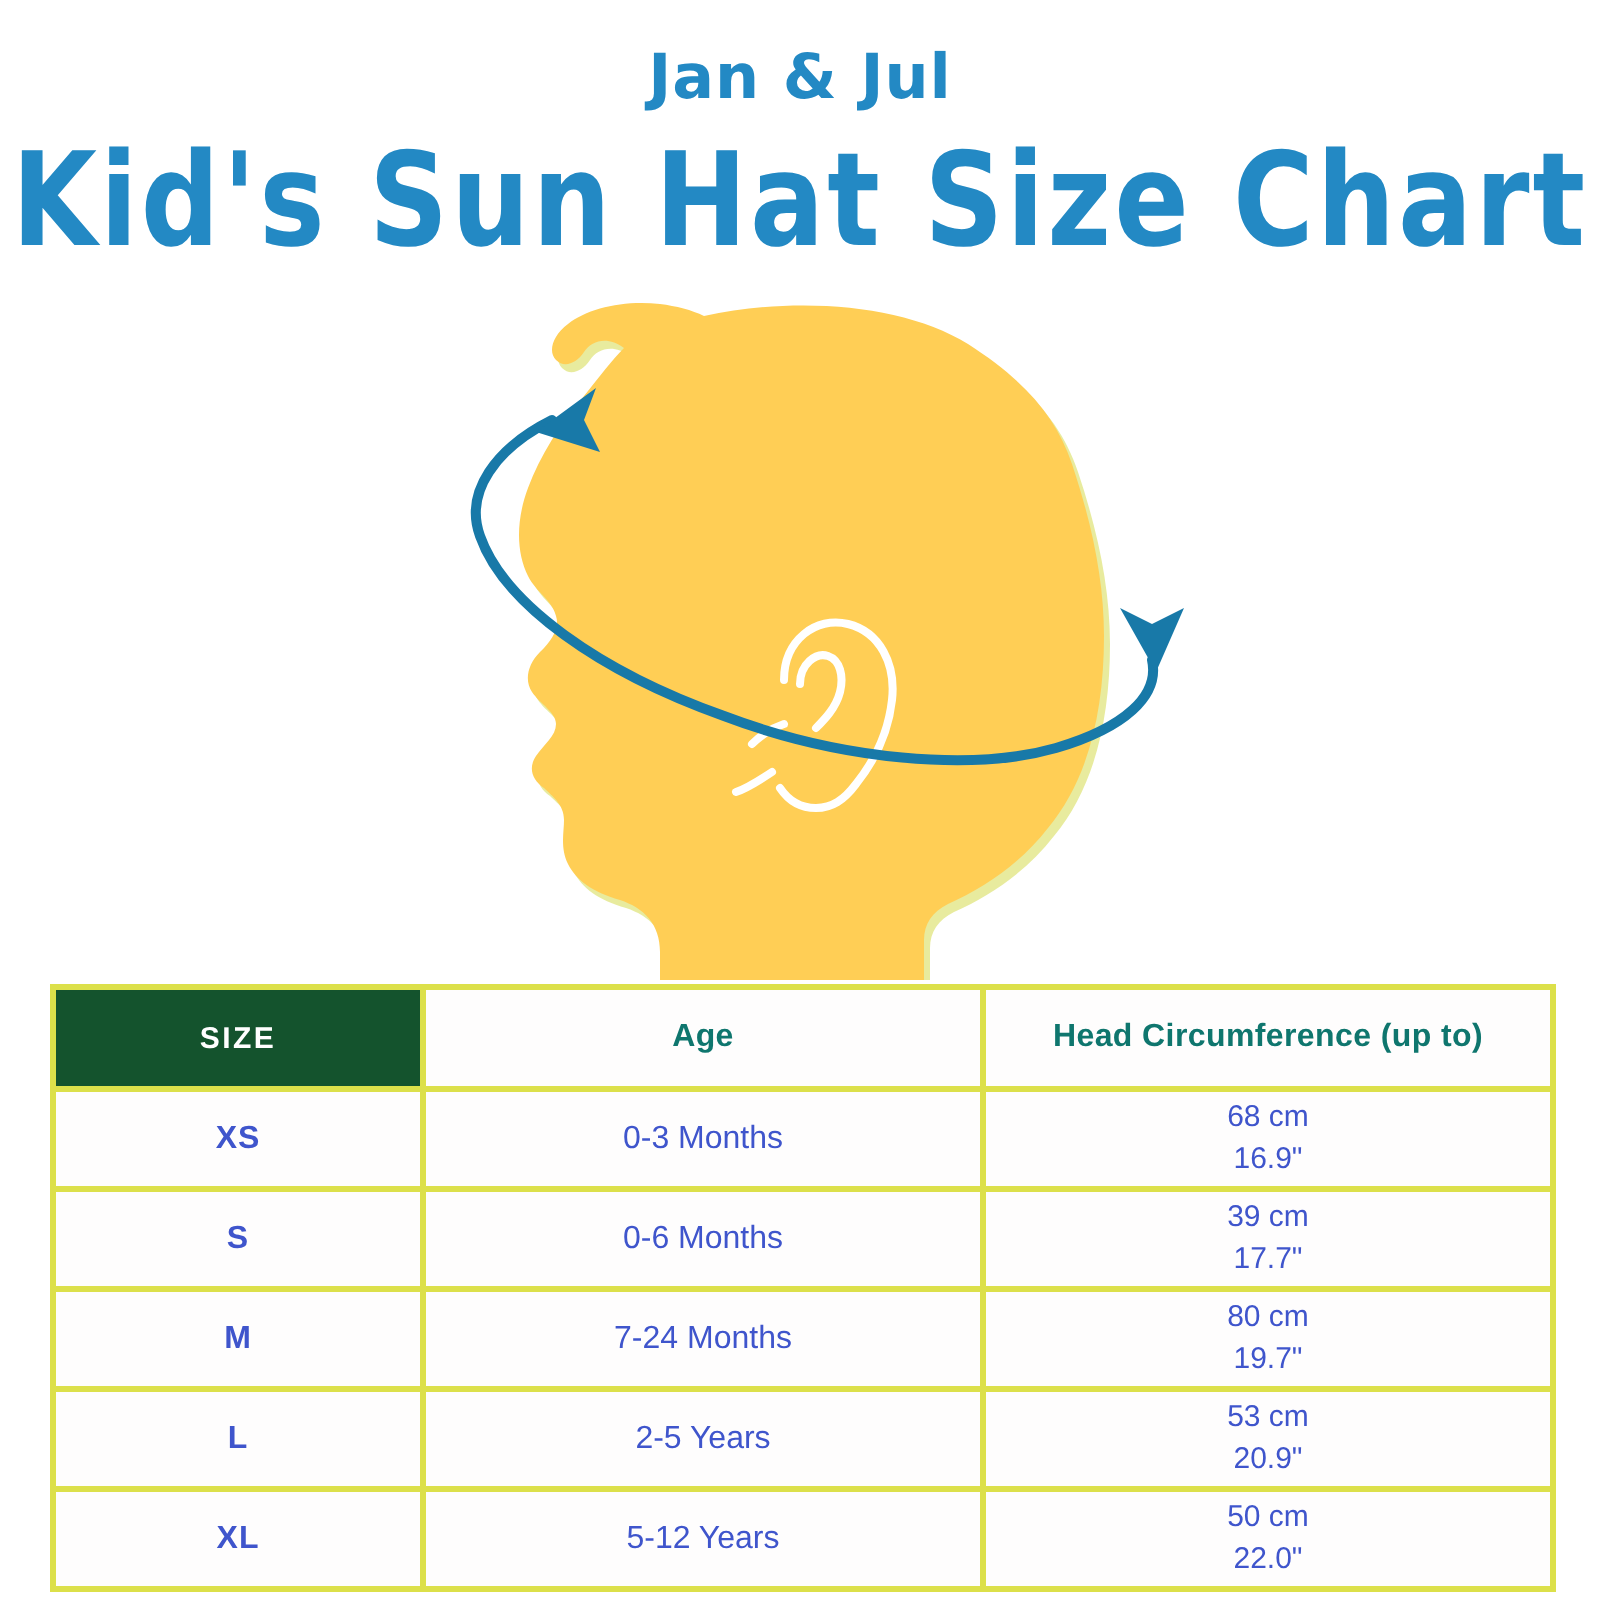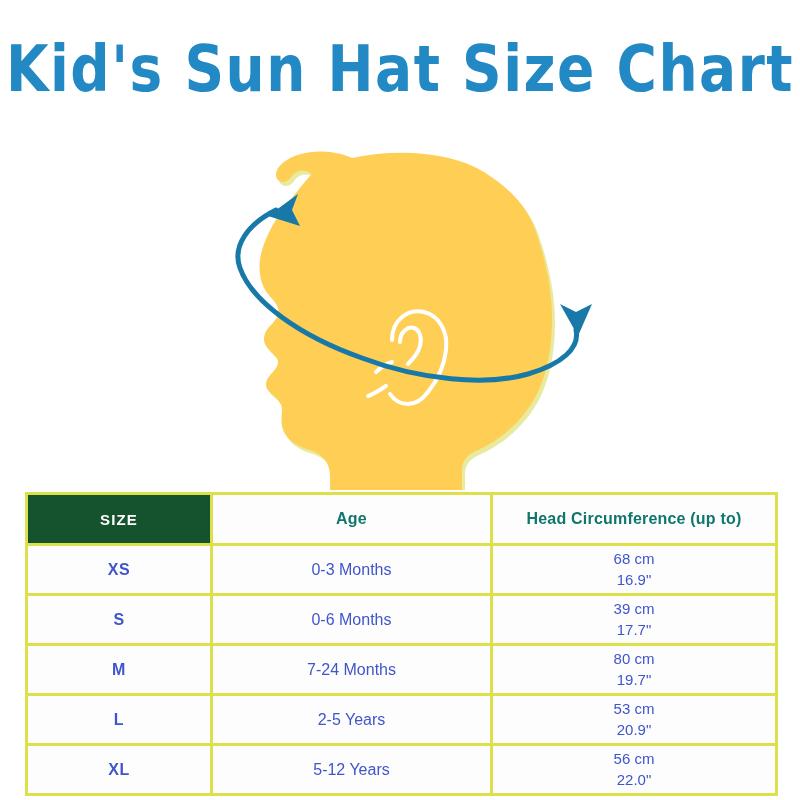--- a/index.html
+++ b/index.html
@@ -117,20 +117,21 @@
     font-size: 15px;
     line-height: 1.35;
   }
   .cell-head .cm,
   .cell-head .inch { display: block; }
 </style>
 </head>
 <body>
 
 <div class="header">
+  <div class="brand">Jan &amp; Jul</div>
   <div class="main-title">Kid's Sun Hat Size Chart</div>
 </div>
 
 <div class="illustration">
   <svg width="800" height="340" viewBox="0 0 800 340" xmlns="http://www.w3.org/2000/svg">
 
     <g>
       <path d="M352,8
                C398,-2 452,2 484,22
                C512,40 528,58 536,82
@@ -268,18 +269,18 @@
       <td class="cell-age">2-5 Years</td>
       <td class="cell-head">
         <span class="cm">53 cm</span>
         <span class="inch">20.9"</span>
       </td>
     </tr>
     <tr>
       <td class="cell-size">XL</td>
       <td class="cell-age">5-12 Years</td>
       <td class="cell-head">
-        <span class="cm">56 cm</span>
+        <span class="cm">50 cm</span>
         <span class="inch">22.0"</span>
       </td>
     </tr>
   </tbody>
 </table>
 
 </body></html>

